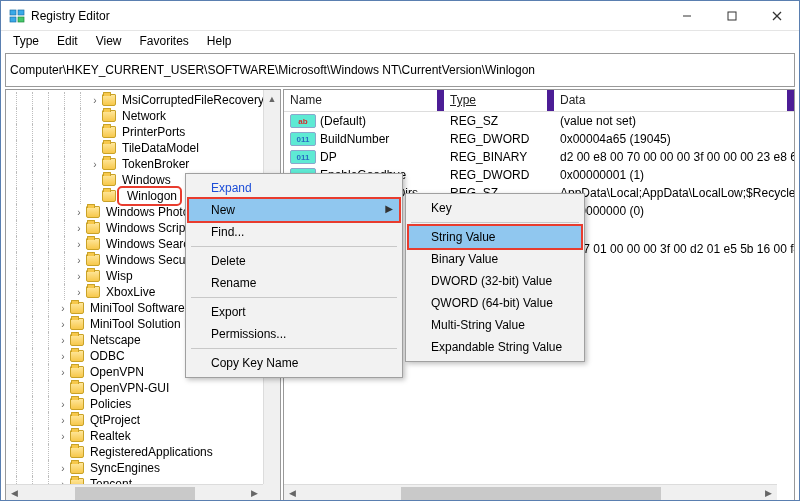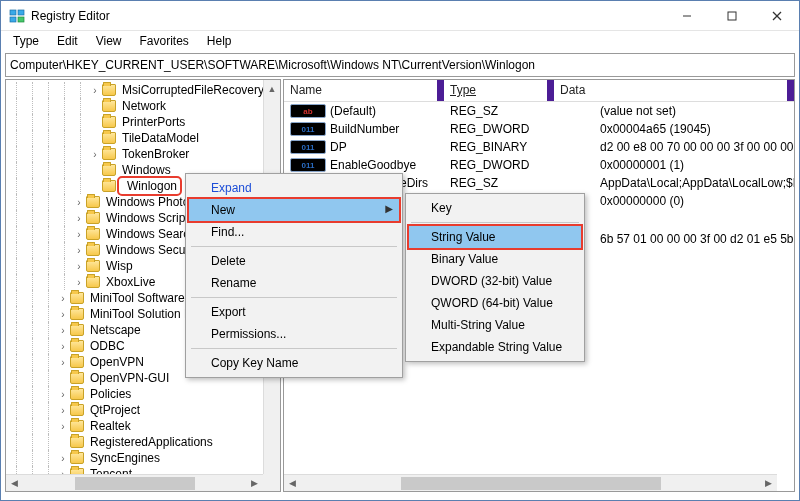--- a/index.html
+++ b/index.html
@@ -43,21 +43,21 @@
     align-items: center;
     padding: 0 4px;
     gap: 2px;
   }
   .menubar .menu-item {
     padding: 1px 8px;
   }
 
   
   .addressbar {
-    height: 24px;
+    height: 34px;
     border: 1px solid #999;
     margin: 2px 4px;
     display: flex;
     align-items: center;
     padding: 0 4px;
     font-size: 12px;
   }
 
   
   .main {
@@ -148,25 +148,25 @@
   .list-body { }
   .list-row {
     display:flex;
     height: 18px;
     align-items:center;
     white-space: nowrap;
   }
   .list-row .cell { padding: 0 6px; overflow:hidden; text-overflow: clip;}
   .list-row .cell.name { width:160px; display:flex; align-items:center; gap:4px;}
   .list-row .cell.type { width:110px; }
-  .list-row .cell.data { flex:1;margin-left:40px; }
+  .list-row .cell.data { flex:1; }
   .val-icon {
-    width:36px; height:14px;
+    width:26px; height:14px;
     border:1px solid #8aa7cc;
-    background:#000000;
+    background:#5eead4;
     border-radius:2px;
     display:flex; align-items:center; justify-content:center;
     font-size:8px; font-weight:bold;
   }
   .val-icon.str { color:#d03030; }
   .val-icon.bin { color:#2a6cc2; }
 
   
   .context-menu {
     position: absolute;

